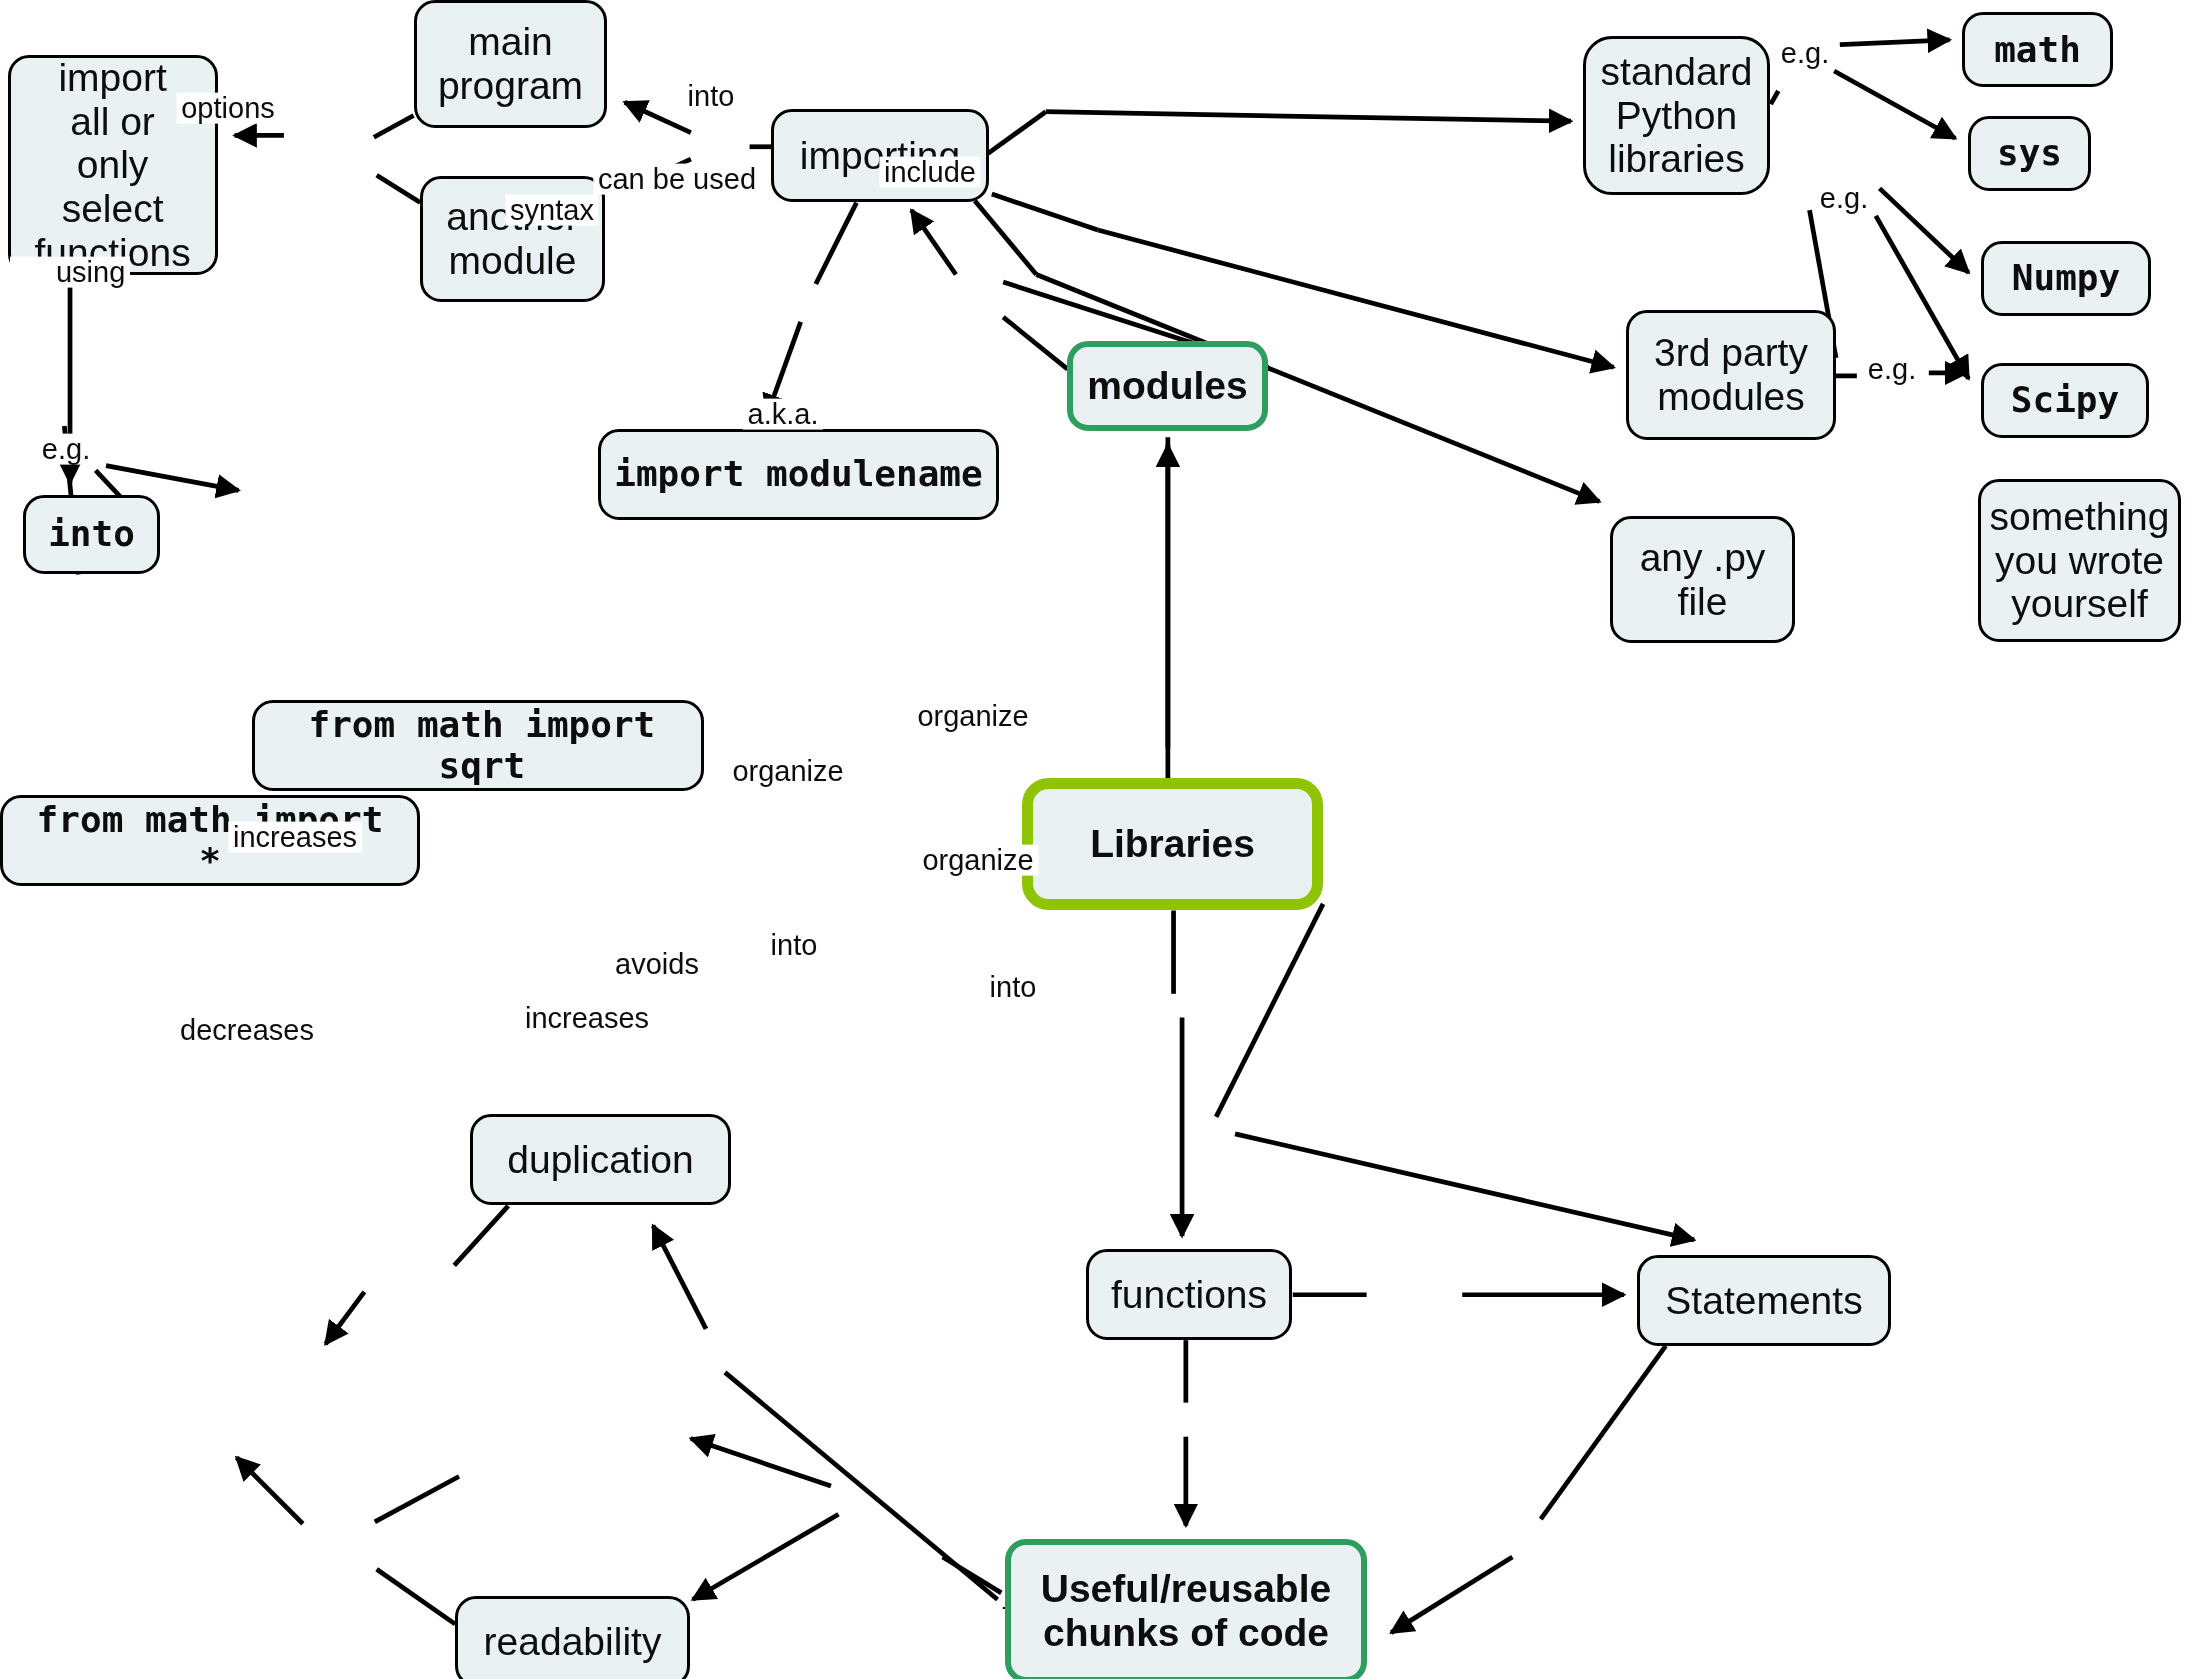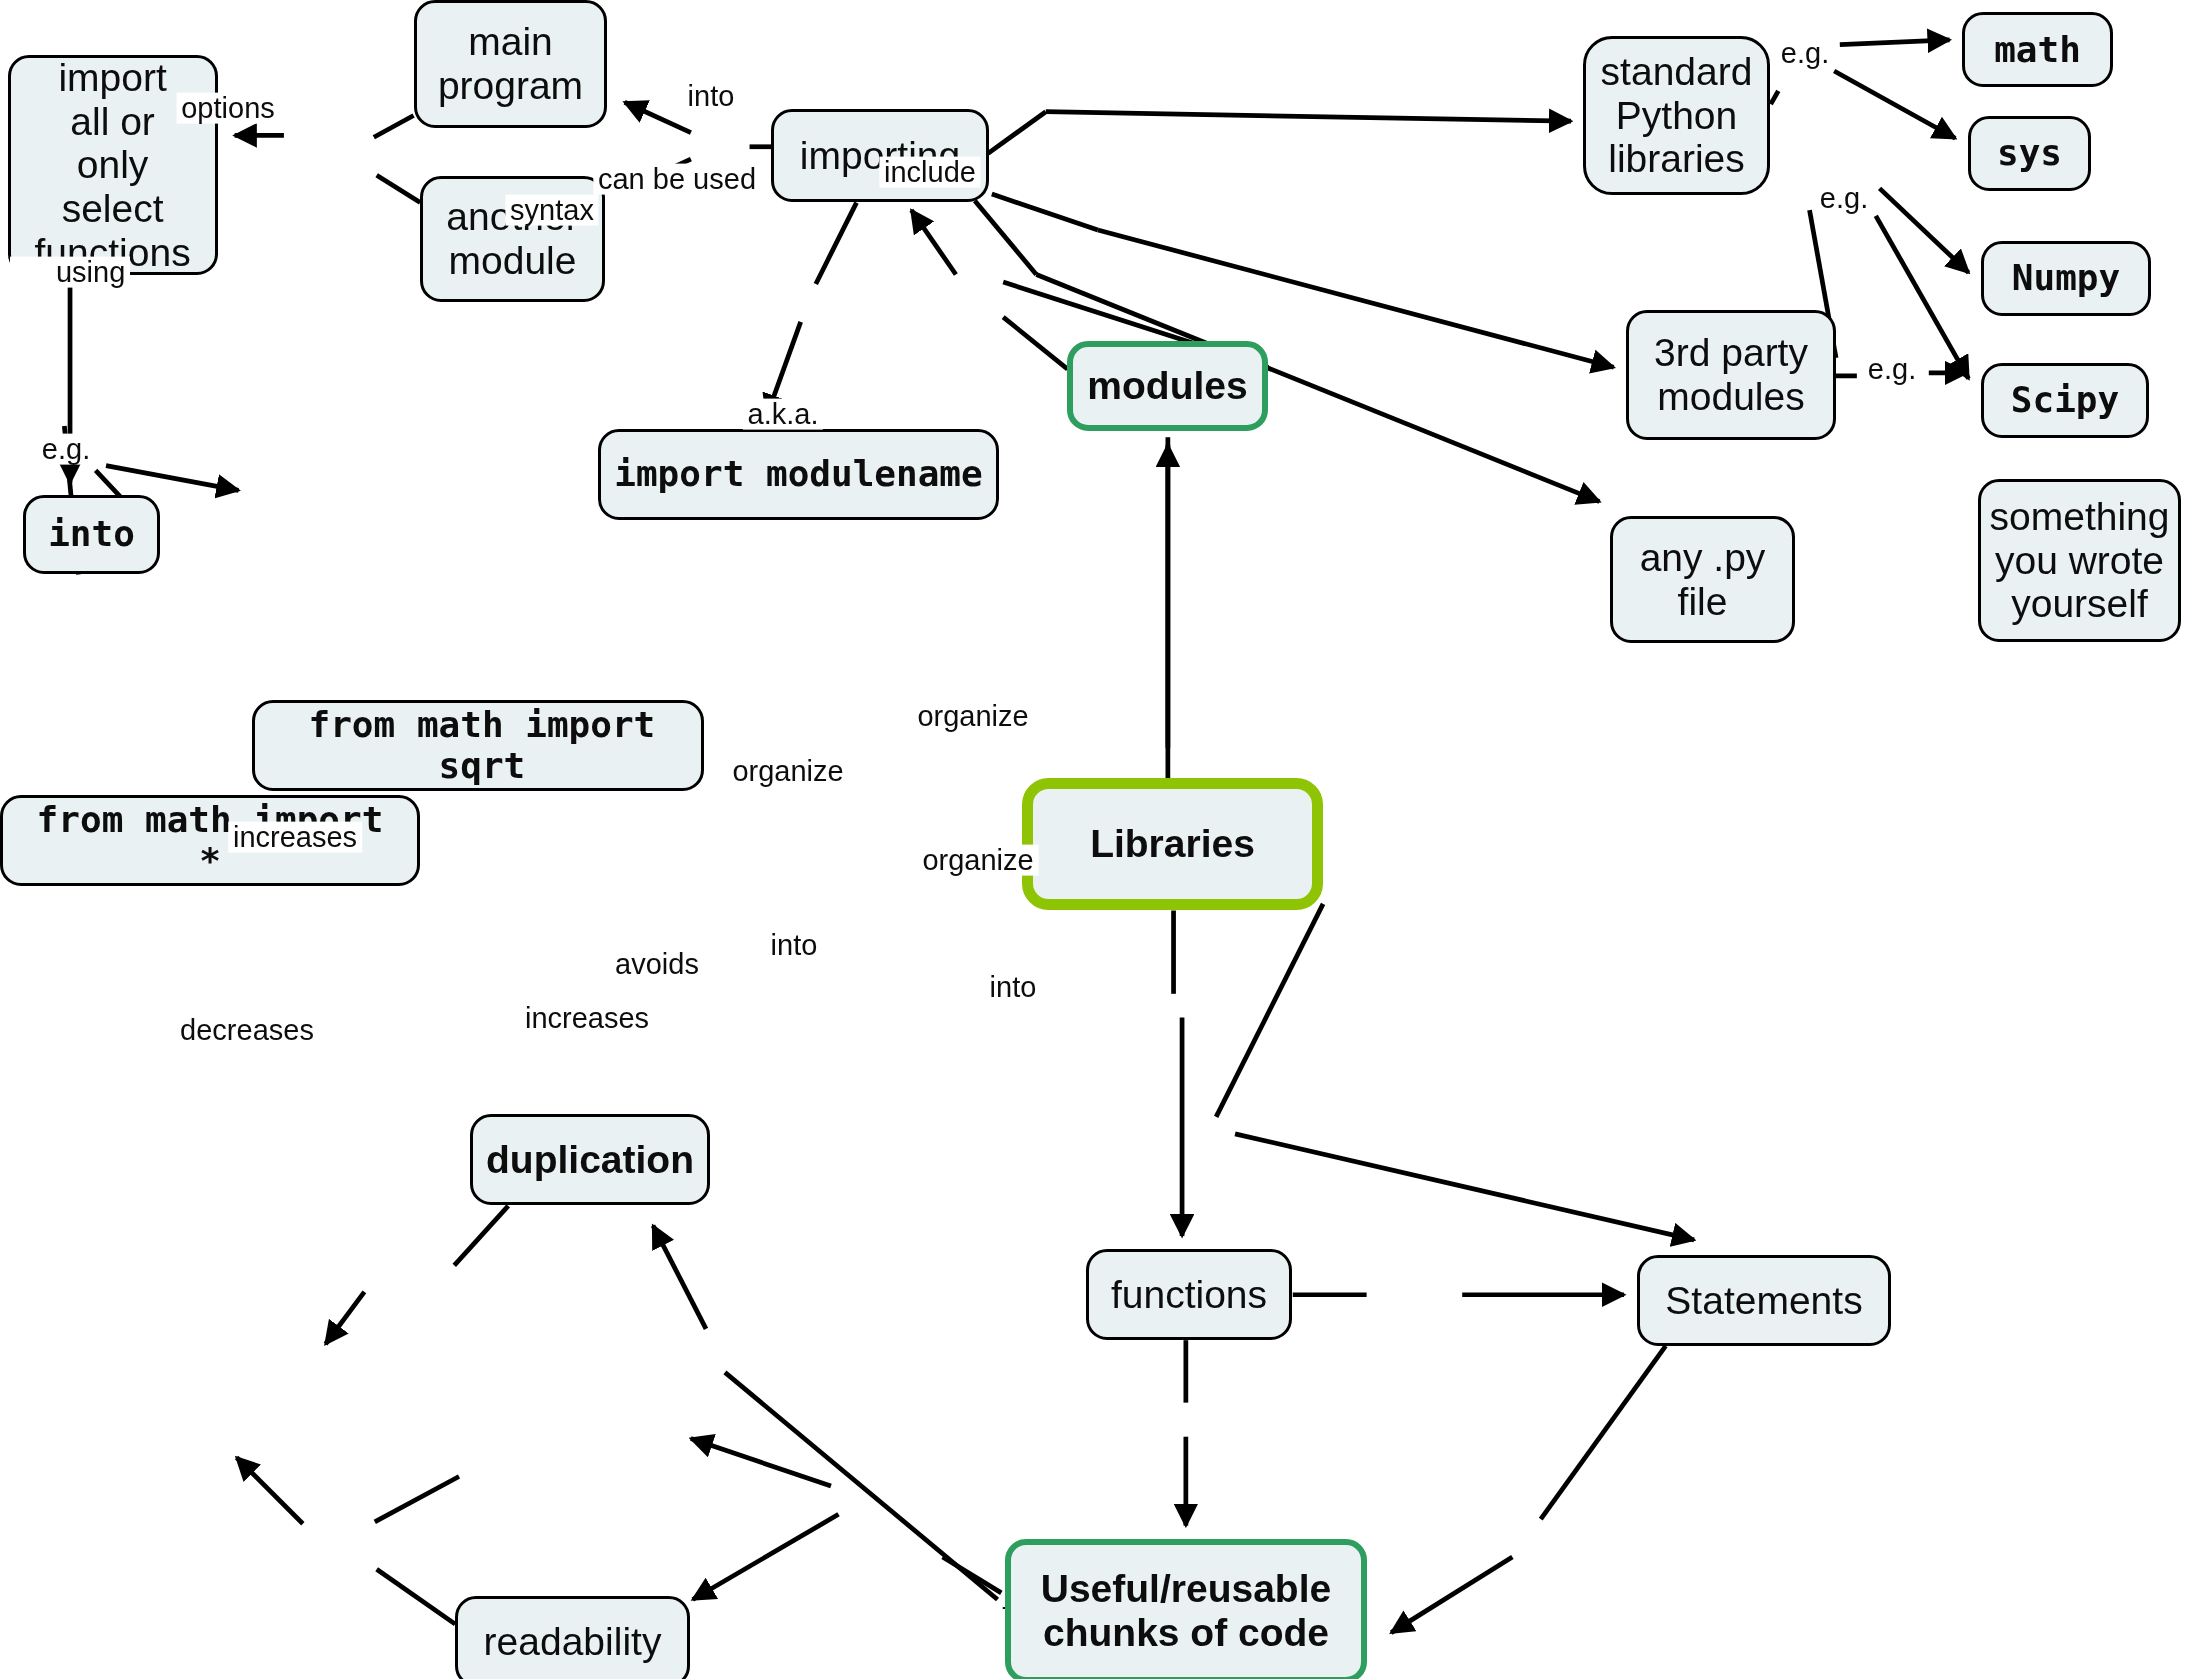--- a/index.html
+++ b/index.html
@@ -191,21 +191,21 @@
 yourself</div>
 
   <div class="node mono" style="left:23px;top:495px;width:137px;height:79px;">into</div>
 
   <div class="node mono" style="left:252px;top:700px;width:452px;height:91px;padding-left:21px;">from math import sqrt</div>
 
   <div class="node mono" style="left:0px;top:795px;width:420px;height:91px;">from math import *</div>
 
   <div class="node accent-lime" style="left:1022px;top:778px;width:301px;height:132px;">Libraries</div>
 
-  <div class="node" style="left:470px;top:1114px;width:240px;height:91px;font-weight:bold;">duplication</div>
+  <div class="node" style="left:470px;top:1114px;width:261px;height:91px;">duplication</div>
 
 
 
   <div class="node" style="left:455px;top:1596px;width:235px;height:91px;">readability</div>
 
   <div class="node" style="left:1086px;top:1249px;width:206px;height:91px;">functions</div>
 
   <div class="node" style="left:1637px;top:1255px;width:254px;height:91px;">Statements</div>
 
   <div class="node accent-green" style="left:1005px;top:1539px;width:362px;height:144px;">Useful/reusable

